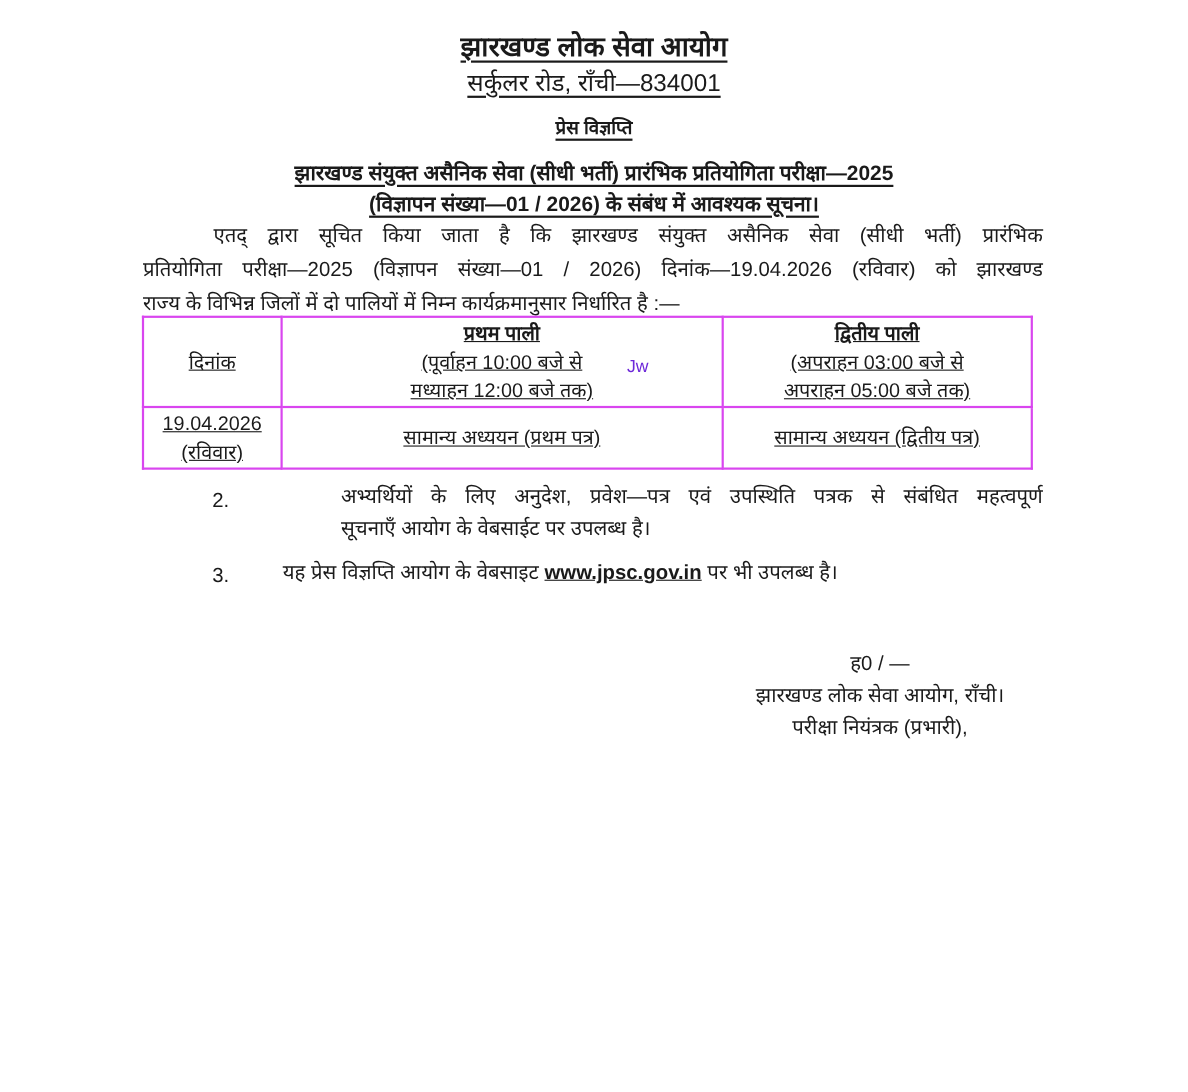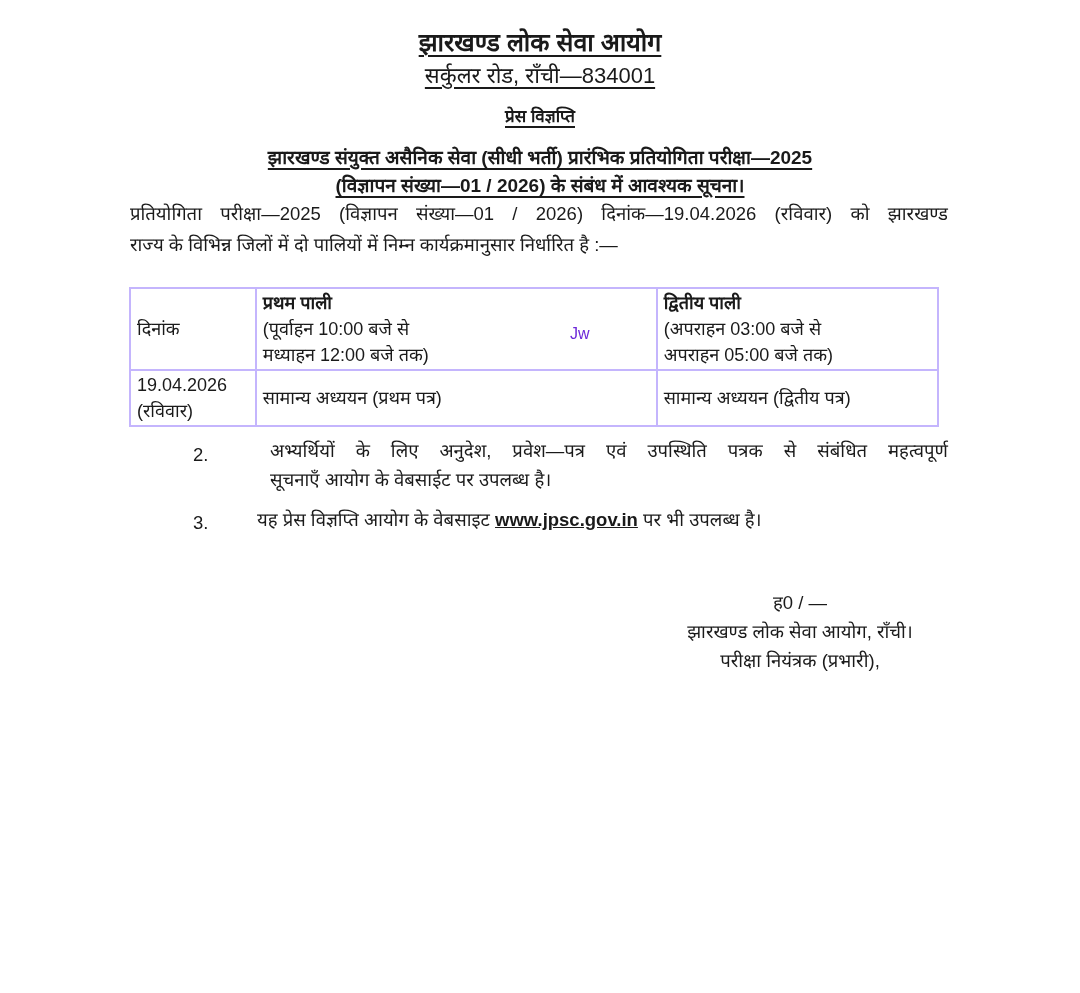--- a/index.html
+++ b/index.html
@@ -15,33 +15,33 @@
   .ul { text-decoration:underline; text-decoration-thickness:2px; text-underline-offset:4px; }
   .subj { left:0; width:1080px; font-size:19px; font-weight:bold; }
   .subj1 { top:144px; }
   .subj2 { top:172px; }
   .para { left:130px; width:818px; font-size:18.5px; line-height:31px; text-align:justify; top:198px; }
   .para .line { display:block; text-align:justify; text-align-last:justify; white-space:nowrap; }
   .para .line.last { text-align-last:left; }
   .para .indent { padding-left:64px; }
 
   table.sched { position:absolute; left:129px; top:287px; width:810px; border-collapse:collapse; font-size:18px; }
-  table.sched td { border:2px solid #c4b5fd; text-align:left; vertical-align:middle; padding:0 6px; line-height:26px; }
+  table.sched td { border:2px solid #d946ef; text-align:center; vertical-align:middle; padding:0 6px; line-height:26px;text-decoration:underline; }
   .c1 { width:113px; }
   .c2 { width:406px; }
   .c3 { width:279px; }
   .hdr td { height:80px; }
   .body td { height:54px; }
   .bold { font-weight:bold; }
   .wm { left:570px; top:325px; font-size:16px; color:#6d28d9; }
 
   .item { font-size:18.5px; line-height:29px; }
   .num { left:193px; }
   .item-text { left:270px; width:678px; }
-  .item-text .line { display:block; white-space:nowrap; }
+  .item-text .line { display:block; white-space:nowrap;margin-left:40px; }
   .item-text .just { text-align:justify; text-align-last:justify; }
   .link { font-weight:bold; text-decoration:underline; color:#1a1a1a; }
 
   .sig { left:640px; width:320px; text-align:center; font-size:18.5px; line-height:29px; }
 </style>
 </head>
 <body>
 
 <div class="abs center title1">
   <span class="ul">झारखण्ड लोक सेवा आयोग</span>
@@ -54,20 +54,21 @@
 </div>
 
 <div class="abs center subj subj1">
   <span class="ul">झारखण्ड संयुक्त असैनिक सेवा (सीधी भर्ती) प्रारंभिक प्रतियोगिता परीक्षा—2025</span>
 </div>
 <div class="abs center subj subj2">
   <span class="ul">(विज्ञापन संख्या—01 / 2026) के संबंध में आवश्यक सूचना।</span>
 </div>
 
 <div class="abs para">
+  <span class="line indent">एतद् द्वारा सूचित किया जाता है कि झारखण्ड संयुक्त असैनिक सेवा (सीधी भर्ती) प्रारंभिक</span>
   <span class="line">प्रतियोगिता परीक्षा—2025 (विज्ञापन संख्या—01 / 2026) दिनांक—19.04.2026 (रविवार) को झारखण्ड</span>
   <span class="line last">राज्य के विभिन्न जिलों में दो पालियों में निम्न कार्यक्रमानुसार निर्धारित है :—</span>
 </div>
 
 <table class="sched">
   <tbody>
       <tr class="hdr">
     <td class="c1">दिनांक</td>
     <td class="c2">
       <div class="bold">प्रथम पाली</div>

